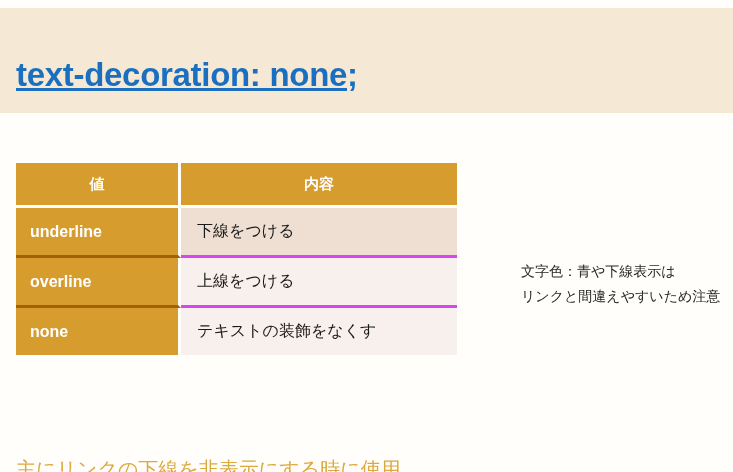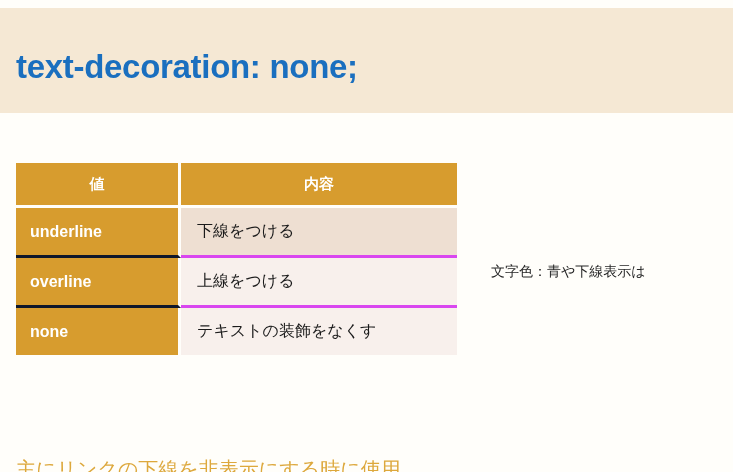--- a/index.html
+++ b/index.html
@@ -29,27 +29,28 @@
     position: absolute;
     left: 0;
     top: 8px;
     width: 733px;
     height: 105px;
     background: #f5e8d4;
   }
   #title-text {
     position: absolute;
     left: 16px;
-    top: 40px;
+    top: 48px;
     font-size: 33px;
     font-weight: bold;
     color: #1a6fbf;
     letter-spacing: -0.3px;
     white-space: nowrap;
     line-height: 1.15;
+    text-decoration: underline;
   }
 
   
   #value-table {
     position: absolute;
     left: 16px;
     top: 163px;
     width: 441px;
     border-collapse: separate;
     border-spacing: 0;
@@ -86,21 +87,21 @@
   
   .td-value {
     height: 47px;
     background: #d79c2e;
     color: #ffffff;
     font-size: 16px;
     font-weight: bold;
     text-align: left;
     padding-left: 14px !important;
     border-right: 3px solid #fffefa;
-    border-bottom: 3px solid #0f172a;
+    border-bottom: 3px solid #a16207;
     white-space: nowrap;
   }
   tr.row-last .td-value,
   tr.row-last .td-desc {
     border-bottom: none;
   }
 
   
   .td-desc {
     height: 47px;
@@ -118,21 +119,21 @@
   #side-note {
     position: absolute;
     left: 491px;
     top: 259px;
     width: 240px;
     font-size: 14px;
     color: #262626;
     line-height: 1.75;
     white-space: nowrap;
   }
-  #side-note div { white-space: nowrap; }
+  #side-note div { white-space: nowrap; margin-left: 30px; }
 
   
   #bottom-caption {
     position: absolute;
     left: 16px;
     top: 433px;
     font-size: 20px;
     color: #dda83c;
     white-space: nowrap;
     line-height: 1.2;
@@ -170,17 +171,18 @@
       </tr>
       <tr class="row-3 row-last">
         <td class="td-value">none</td>
         <td class="td-desc shade-light">テキストの装飾をなくす</td>
       </tr>
     </tbody>
   </table>
 
   <div id="side-note">
     <div>文字色：青や下線表示は</div>
+    <div>リンクと間違えやすいため注意</div>
   </div>
 
   <div id="bottom-caption">主にリンクの下線を非表示にする時に使用</div>
 
 </div>
 
 </body></html>

